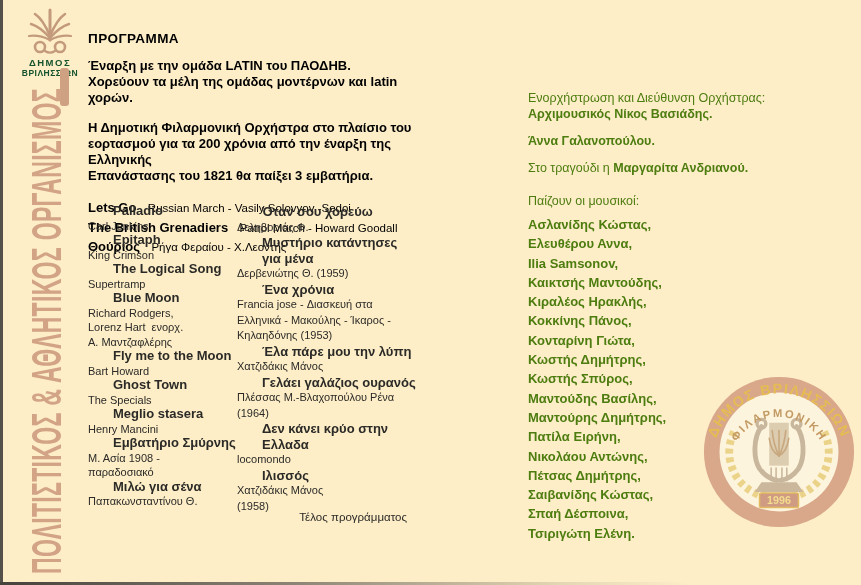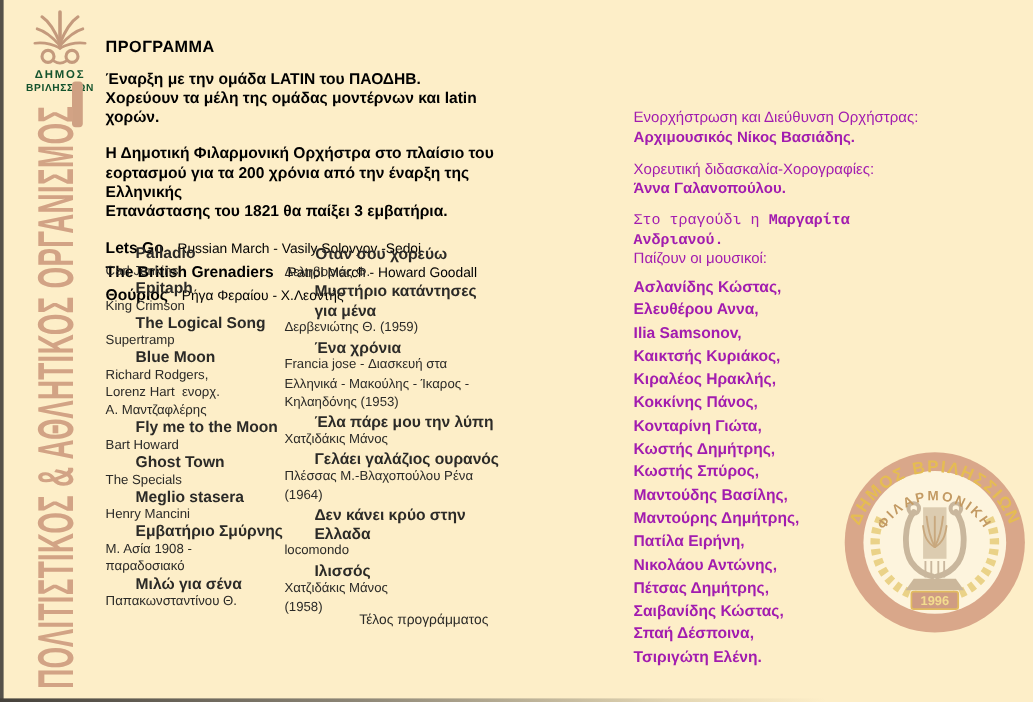--- a/index.html
+++ b/index.html
@@ -36,24 +36,24 @@
   .songs-col1{left:88px;width:150px;}
   .songs-col2{left:237px;width:186px;}
   .song-title{font-size:13px;font-weight:bold;line-height:14.5px;white-space:pre-line;padding-left:25px;}
   .songs-col2 .song-title{line-height:15.5px;}
   .song-detail{font-size:11px;line-height:14.5px;white-space:pre-wrap;}
   .songs-col2 .song-detail{line-height:15.5px;}
   .end-note{position:absolute;left:237px;top:511px;width:170px;text-align:right;
     font-size:11.5px;color:#2b2a27;}
 
   
-  .credits{position:absolute;left:528px;top:90px;width:250px;color:#a21caf;font-size:12.5px;}
+  .credits{position:absolute;left:528px;top:90px;width:250px;color:#4d7c0f;font-size:12.5px;}
   .credit-item{margin-bottom:11px;line-height:16px;}
   .credit-name{font-weight:bold;}
-  .singer-line{margin-top:2px;line-height:16px;font-family:Liberation Mono, monospace;}
+  .singer-line{margin-top:2px;margin-bottom:18px;line-height:16px;}
   .singer-name{font-weight:bold;}
   .musicians-label{margin-bottom:7px;}
   .musician{font-weight:bold;font-size:13px;line-height:19.3px;}
 
   
   .seal{position:absolute;left:701px;top:374px;width:156px;height:156px;}
 </style>
 </head>
 <body>
 
@@ -207,37 +207,36 @@
 
   <div class="credits">
     <div>
 
         <div class="credit-item">
           <div class="credit-label">Ενορχήστρωση και Διεύθυνση Ορχήστρας:</div>
           <div class="credit-name">Αρχιμουσικός Νίκος Βασιάδης.</div>
         </div>
 
         <div class="credit-item">
-          <div class="credit-label">Χορευτική διδασκαλία-Χορογραφίες:</div>
           <div class="credit-name">Άννα Γαλανοπούλου.</div>
         </div>
       </div>
     <div class="singer-line">
       <span>Στο τραγούδι η </span><span class="singer-name">Μαργαρίτα Ανδριανού.</span>
     </div>
     <div class="musicians-label">Παίζουν οι μουσικοί:</div>
     <div>
 
         <div class="musician">Ασλανίδης Κώστας,</div>
 
         <div class="musician">Ελευθέρου Αννα,</div>
 
         <div class="musician">Ilia Samsonov,</div>
 
-        <div class="musician">Καικτσής Κυριάκος,</div>
+        <div class="musician">Καικτσής Μαντούδης,</div>
 
         <div class="musician">Κιραλέος Ηρακλής,</div>
 
         <div class="musician">Κοκκίνης Πάνος,</div>
 
         <div class="musician">Κονταρίνη Γιώτα,</div>
 
         <div class="musician">Κωστής Δημήτρης,</div>
 
         <div class="musician">Κωστής Σπύρος,</div>

